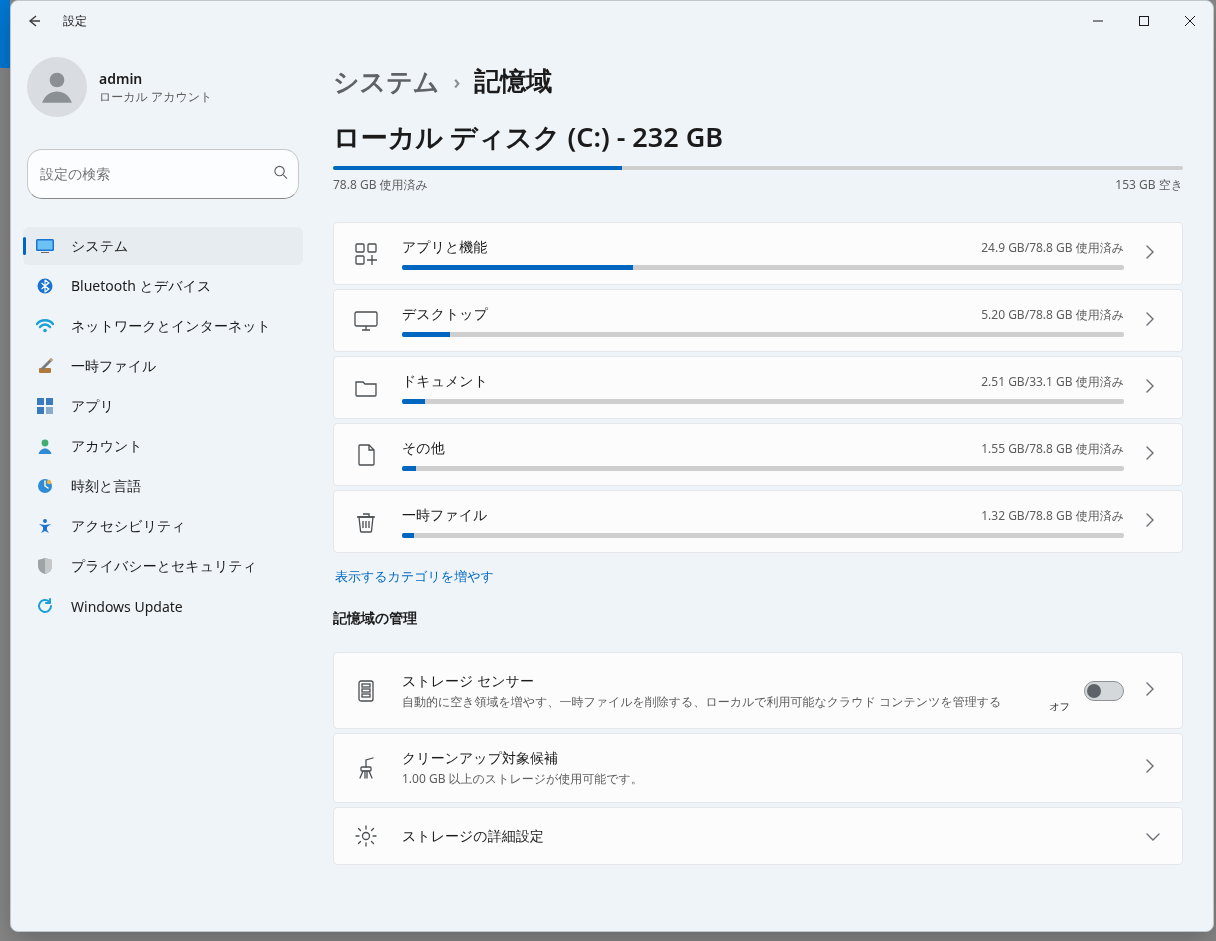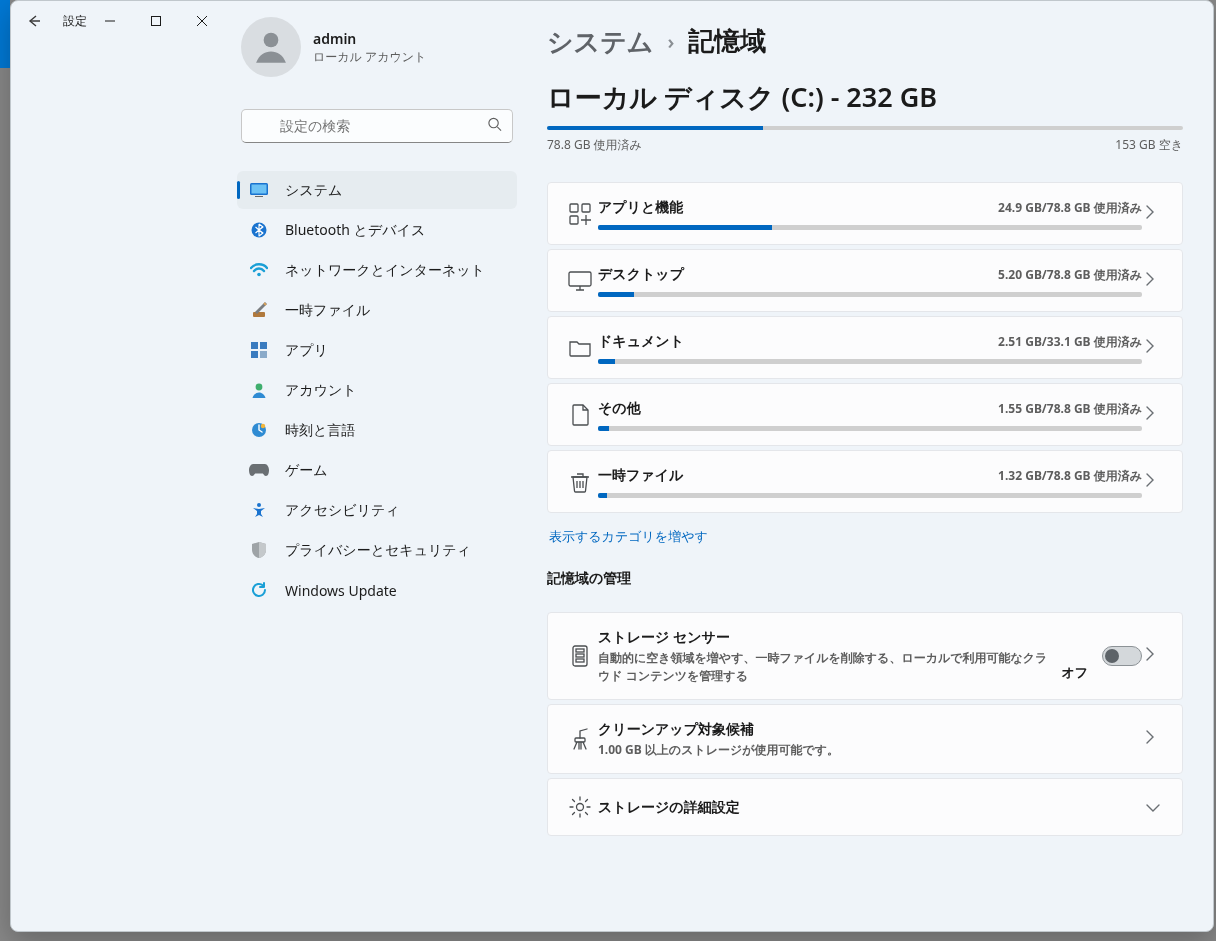--- a/index.html
+++ b/index.html
@@ -17,73 +17,73 @@
   html,body{margin:0;padding:0;font-family:"Segoe UI","Yu Gothic UI","Meiryo",system-ui,sans-serif;background:#0a0a0a;color:var(--text);font-size:13px;}
   .desktop{width:1216px;height:941px;background:#888;position:relative;overflow:hidden;}
   .ribbon{position:absolute;top:0;left:0;width:10px;height:68px;background:#0078d4;}
   .window{
     position:absolute;
     left:10px;top:0;width:1204px;height:932px;
     background:var(--bg);
     border:1px solid #c0c7cc;
     border-radius:8px;
     overflow:hidden;
-    display:flex;flex-direction:row;
+    display:flex;flex-direction:column;
     box-shadow:0 10px 30px rgba(0,0,0,.25);
   }
   .titlebar{height:40px;display:flex;align-items:center;padding-left:8px;}
   .tb-left{display:flex;align-items:center;gap:14px;}
   .tb-back{width:30px;height:30px;display:flex;align-items:center;justify-content:center;border-radius:4px;}
   .tb-title{font-size:12px;}
   .tb-controls{margin-left:auto;display:flex;}
   .tb-btn{width:46px;height:32px;display:flex;align-items:center;justify-content:center;}
   .tb-btn svg{color:#1b1b1b;}
   .body{flex:1;display:flex;overflow:hidden;}
   
   .sidebar{width:304px;padding:8px 8px 8px 8px;display:flex;flex-direction:column;gap:16px;}
   .profile{display:flex;align-items:center;gap:12px;padding:8px 8px 12px 8px;}
   .avatar{width:60px;height:60px;border-radius:50%;background:#d9dde1;display:flex;align-items:center;justify-content:center;}
   .profile .name{font-size:14px;font-weight:600;}
   .profile .sub{font-size:12px;color:var(--text-sub);}
-  .search{margin:4px 8px 12px 8px;position:relative;height:34px;border:1px solid #c8c8c8;border-bottom:1px solid #868686;border-radius:5px;background:#fbfdfe;padding-left:26px;}
+  .search{margin:4px 8px 12px 8px;position:relative;height:50px;border:1px solid #c8c8c8;border-bottom:1px solid #868686;border-radius:15px;background:#fbfdfe;}
   .search input{border:none;background:transparent;outline:none;width:100%;height:100%;padding:0 36px 0 12px;font-size:14px;color:#333;}
   .search .sicon{position:absolute;right:10px;top:50%;transform:translateY(-50%);}
   .nav{display:flex;flex-direction:column;gap:2px;padding:0 4px;}
   .nav-item{height:38px;display:flex;align-items:center;gap:16px;padding:0 12px 0 12px;border-radius:6px;position:relative;}
   .nav-item .nicon{width:20px;height:20px;display:flex;align-items:center;justify-content:center;}
   .nav-item.active{background:var(--hover);}
   .nav-item.active::before{content:"";position:absolute;left:0;top:10px;bottom:10px;width:3px;background:var(--accent);border-radius:2px;}
   .nav-item .label{font-size:14px;}
   
   .main{flex:1;overflow:auto;padding:22px 30px 30px 18px;}
   .breadcrumb{display:flex;align-items:center;gap:14px;font-size:26px;font-weight:600;margin-bottom:18px;}
   .breadcrumb .bc-item{color:#5f6368;}
   .breadcrumb .bc-item.current{color:var(--text);font-family:Liberation Mono, monospace;}
   .breadcrumb .bc-sep{color:#8a8f94;font-size:20px;}
   .disk-title{font-size:27px;font-weight:600;margin-bottom:10px;}
   .disk-bar{height:4px;background:var(--bar-bg);border-radius:2px;overflow:hidden;margin-bottom:6px;width:100%;}
   .disk-bar .fill{height:100%;background:var(--bar);}
   .disk-meta{display:flex;justify-content:space-between;font-size:12px;color:var(--text-sub);margin-bottom:28px;}
   .cards{display:flex;flex-direction:column;gap:4px;}
-  .card{background:var(--card);border:1px solid var(--border);border-radius:4px;display:flex;align-items:center;padding:14px 18px;gap:4px;font-weight:bold;}
+  .card{background:var(--card);border:1px solid var(--border);border-radius:4px;display:flex;align-items:center;padding:14px 18px;gap:22px;}
   .card .cicon{width:28px;height:28px;display:flex;align-items:center;justify-content:center;flex-shrink:0;}
   .card .cbody{flex:1;min-width:0;}
   .card .crow{display:flex;justify-content:space-between;align-items:baseline;}
   .card .ctitle{font-size:14px;}
   .card .csub{font-size:12px;color:var(--text-sub);margin-top:2px;}
   .card .cval{font-size:12px;color:var(--text-sub);}
   .card .cbar{height:5px;background:var(--bar-bg);border-radius:2px;overflow:hidden;margin-top:8px;}
   .card .cbar .fill{height:100%;background:var(--bar);}
   .card .chev{width:18px;color:#6a6f73;flex-shrink:0;}
   .link{color:var(--accent);font-size:13px;margin:14px 2px 22px 2px;display:inline-block;}
   .section-h{font-size:14px;font-weight:600;margin-bottom:24px;}
   .toggle{width:40px;height:20px;border-radius:10px;background:#d4d8db;border:1px solid #8c9296;position:relative;flex-shrink:0;}
   .toggle .knob{position:absolute;left:2px;top:2px;width:14px;height:14px;background:#5d6368;border-radius:50%;}
   .toggle-row{display:flex;align-items:center;gap:14px;}
-  .toggle-label{font-size:13px;margin-top:32px;}
+  .toggle-label{font-size:10px;margin-top:32px;}
 </style>
 </head>
 <body>
 
 <div class="desktop">
   <div class="ribbon"></div>
 
   <div class="window">
 
     <div class="titlebar">
@@ -206,28 +206,20 @@
                 <svg width="16" height="16" viewBox="0 0 16 16">
                   <circle cx="8" cy="8" r="7" fill="#2f8bd3"></circle>
                   <path d="M8 3v5l3 2" stroke="#fff" stroke-width="1.4" fill="none" stroke-linecap="round"></path>
                   <circle cx="12" cy="4" r="2.2" fill="#f2b63c"></circle>
                 </svg>
               </span>
               <span class="label">時刻と言語</span>
             </div>
             <div class="nav-item">
               <span class="nicon">
-                <svg width="20" height="14" viewBox="0 0 20 14">
-                  <path d="M4 1h12c2 0 4 3 4 6s-1 6-3 6c-1.5 0-2.2-1.5-3.2-2.5H6.2C5.2 11.5 4.5 13 3 13c-2 0-3-3-3-6s2-6 4-6z" fill="#6a6f73"></path>
-                </svg>
-              </span>
-              <span class="label">ゲーム</span>
-            </div>
-            <div class="nav-item">
-              <span class="nicon">
                 <svg width="16" height="16" viewBox="0 0 16 16">
                   <circle cx="8" cy="3" r="2" fill="#1a73cf"></circle>
                   <path d="M2 6l6 1 6-1-4 3v3l2 3-4-2-4 2 2-3V9z" fill="#1a73cf"></path>
                 </svg>
               </span>
               <span class="label">アクセシビリティ</span>
             </div>
             <div class="nav-item">
               <span class="nicon">
                 <svg width="14" height="16" viewBox="0 0 14 16">

